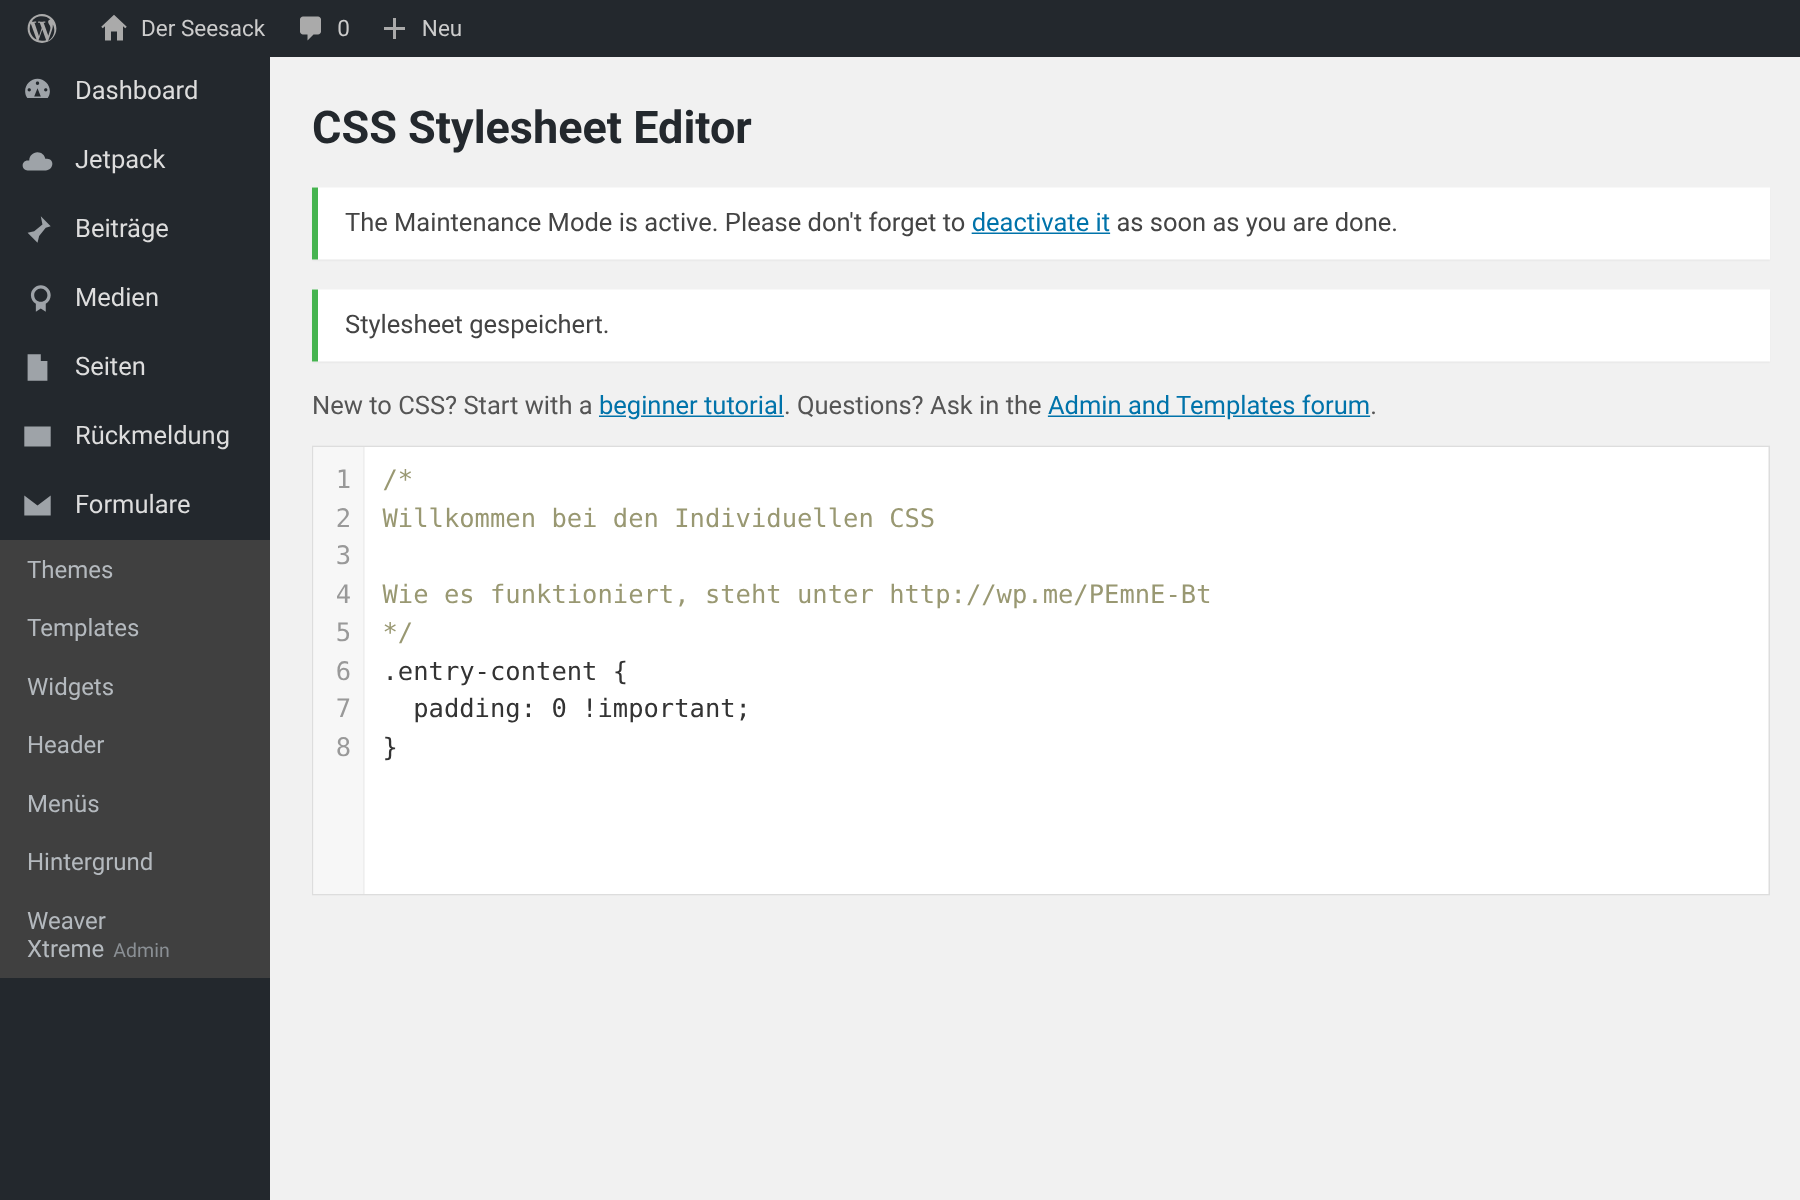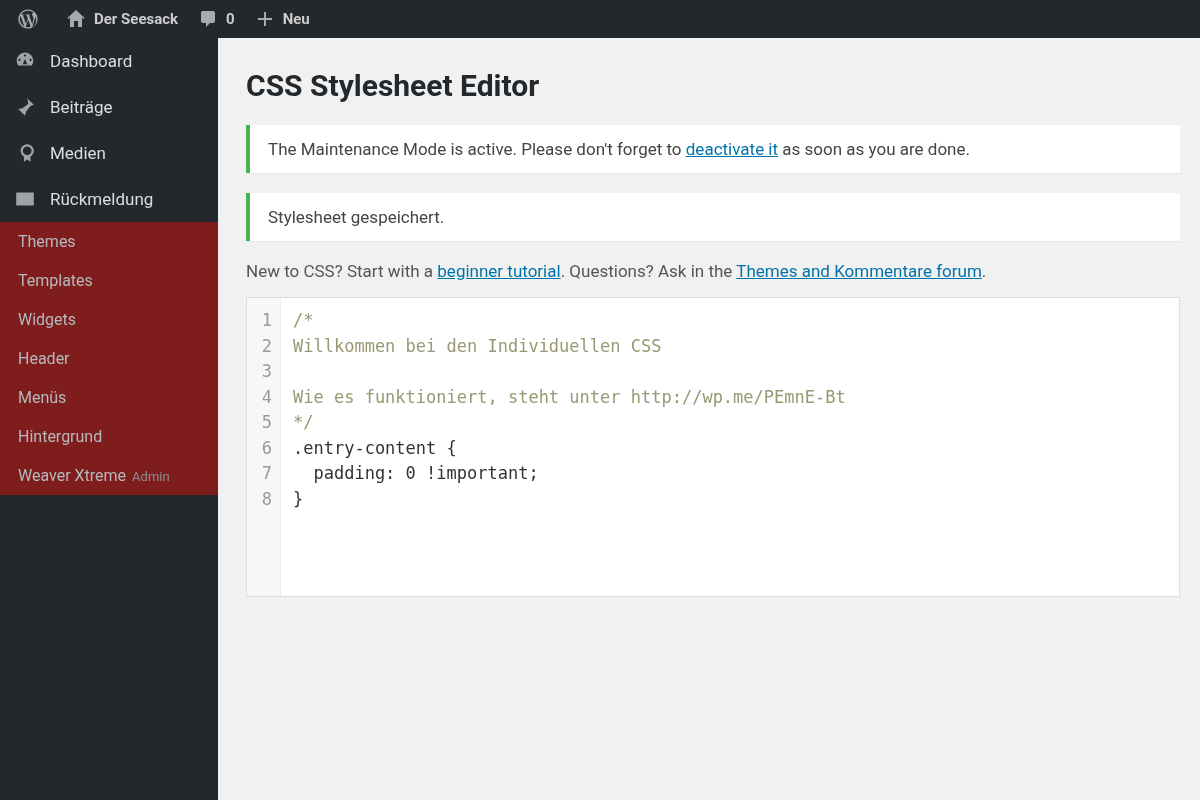--- a/index.html
+++ b/index.html
@@ -2,42 +2,42 @@
 <html><head>
 <meta charset="utf-8">
 <style>
   * { box-sizing: border-box; margin: 0; padding: 0; }
   html, body { height: 100%; font-family: -apple-system, BlinkMacSystemFont, "Segoe UI", Roboto, sans-serif; }
   body { display: flex; flex-direction: column; background: #f1f1f1; color: #444; overflow: hidden; }
 
   
   .adminbar {
     height: 38px; background: #23282d; color: #eee; display: flex; align-items: center;
-    font-size: 15px; padding: 0 8px; flex-shrink: 0; font-weight: bold;
+    font-size: 15px; padding: 0 8px; flex-shrink: 0;
   }
   .adminbar .ab-item { display: flex; align-items: center; padding: 0 10px; height: 100%; color: #ccc; cursor: pointer; }
   .adminbar .ab-icon { margin-right: 8px; display: inline-flex; }
   .adminbar svg { width: 20px; height: 20px; fill: #aaa; }
 
   .wrap { display: flex; flex: 1; min-height: 0; }
 
   
-  .sidebar { width: 218px; background: #23282d; color: #eee; display: flex; flex-direction: column; }
+  .sidebar { width: 180px; background: #23282d; color: #eee; display: flex; flex-direction: column; }
   .menu-item {
     display: flex; align-items: center; padding: 12px 14px; font-size: 17px; color: #ddd; cursor: pointer;
   }
   .menu-item .mi-icon { width: 22px; height: 22px; margin-right: 14px; display: inline-flex; align-items: center; justify-content: center; }
   .menu-item .mi-icon svg { width: 22px; height: 22px; fill: #9ea3a8; }
   .menu-item.active { background: #0073aa; color: #fff; position: relative; }
   .menu-item.active .mi-icon svg { fill: #fff; }
   .menu-item.active::after {
     content: ""; position: absolute; right: -1px; top: 50%; transform: translateY(-50%);
     border: 10px solid transparent; border-right-color: #f1f1f1;
   }
-  .submenu { background: #7f1d1d; }
+  .submenu { background: #404040; }
   .sub-item { padding: 10px 14px 10px 18px; font-size: 16px; color: #b4b9be; cursor: pointer; }
   .sub-admin { font-size: 13px; color: #8a8f94; margin-left: 6px; margin-top: 40px; }
 
   
   .main { flex: 1; padding: 20px 20px 20px 28px; overflow: auto; }
   h1 { font-size: 30px; font-weight: 700; color: #23282d; margin: 10px 0 22px; }
 
   .notice {
     background: #fff; border-left: 4px solid #46b450; box-shadow: 0 1px 1px rgba(0,0,0,.04);
     padding: 14px 18px; margin: 0 0 20px; font-size: 17px; color: #444;
@@ -104,40 +104,64 @@
           <span class="mi-icon">
             <svg viewBox="0 0 20 20">
               <path d="M3.8 14h12.4c.8-1.2 1.3-2.7 1.3-4.2C17.5 5.6 14.1 2.2 10 2.2S2.5 5.6 2.5 9.8c0 1.5.5 3 1.3 4.2zM10 4c.6 0 1 .4 1 1s-.4 1-1 1-1-.4-1-1 .4-1 1-1zM5 8c.6 0 1 .4 1 1s-.4 1-1 1-1-.4-1-1 .4-1 1-1zm10 0c.6 0 1 .4 1 1s-.4 1-1 1-1-.4-1-1 .4-1 1-1zm-5 0l2 5H8l2-5z"></path>
             </svg>
           </span>
           <span>Dashboard</span>
         </div>
         <div class="menu-item">
           <span class="mi-icon">
             <svg viewBox="0 0 20 20">
+              <path d="M15 9h-.3C14.4 6.7 12.4 5 10 5 7.2 5 5 7.2 5 10H4c-1.7 0-3 1.3-3 3s1.3 3 3 3h11c2.2 0 4-1.8 4-4s-1.8-3-4-3z"></path>
+            </svg>
+          </span>
+          <span>Jetpack</span>
+        </div>
+        <div class="menu-item">
+          <span class="mi-icon">
+            <svg viewBox="0 0 20 20">
               <path d="M12 2l6 6-3 1-4 5-1 4-3-3-5 5 5-5-3-3 4-1 5-4z"></path>
             </svg>
           </span>
           <span>Beiträge</span>
         </div>
         <div class="menu-item">
           <span class="mi-icon">
             <svg viewBox="0 0 20 20">
               <path d="M12 2c3.3 0 6 2.7 6 6 0 2.2-1.2 4.1-3 5.2V18l-3-2-3 2v-4.8c-1.8-1.1-3-3-3-5.2 0-3.3 2.7-6 6-6zm0 2c-2.2 0-4 1.8-4 4s1.8 4 4 4 4-1.8 4-4-1.8-4-4-4z"></path>
             </svg>
           </span>
           <span>Medien</span>
         </div>
         <div class="menu-item">
           <span class="mi-icon">
             <svg viewBox="0 0 20 20">
+              <path d="M4 2h8l4 4v12H4V2zm8 0v4h4"></path>
+            </svg>
+          </span>
+          <span>Seiten</span>
+        </div>
+        <div class="menu-item">
+          <span class="mi-icon">
+            <svg viewBox="0 0 20 20">
               <path d="M2 4h16v12H2zM4 7h8v1H4zm0 3h12v1H4zm0 3h12v1H4z"></path>
             </svg>
           </span>
           <span>Rückmeldung</span>
+        </div>
+        <div class="menu-item">
+          <span class="mi-icon">
+            <svg viewBox="0 0 20 20">
+              <path d="M2 4h16v12H2zM2 4l8 6 8-6"></path>
+            </svg>
+          </span>
+          <span>Formulare</span>
         </div>
       </div>
     <div class="submenu" id="sidebar-submenu">
         <div class="sub-item">Themes</div>
         <div class="sub-item">Templates</div>
         <div class="sub-item">Widgets</div>
         <div class="sub-item">Header</div>
         <div class="sub-item">Menüs</div>
         <div class="sub-item">Hintergrund</div>
         <div class="sub-item">Weaver Xtreme<span class="sub-admin">Admin</span></div>
@@ -149,21 +173,21 @@
 
     <div class="notice">
       <span>The Maintenance Mode is active. Please don't forget to </span><a href="#">deactivate it</a><span> as soon as you are done.</span>
     </div>
 
     <div class="notice">
       <span>Stylesheet gespeichert.</span>
     </div>
 
     <p class="para">
-      <span>New to CSS? Start with a </span><a href="#">beginner tutorial</a><span>. Questions? Ask in the </span><a href="#">Themes and Kommentare forum</a><span>.</span>
+      <span>New to CSS? Start with a </span><a href="#">beginner tutorial</a><span>. Questions? Ask in the </span><a href="#">Admin and Templates forum</a><span>.</span>
     </p>
 
 
     <div class="editor">
       <div class="gutter" id="gutter">
           <div class="ln">1</div>
           <div class="ln">2</div>
           <div class="ln">3</div>
           <div class="ln">4</div>
           <div class="ln">5</div>

